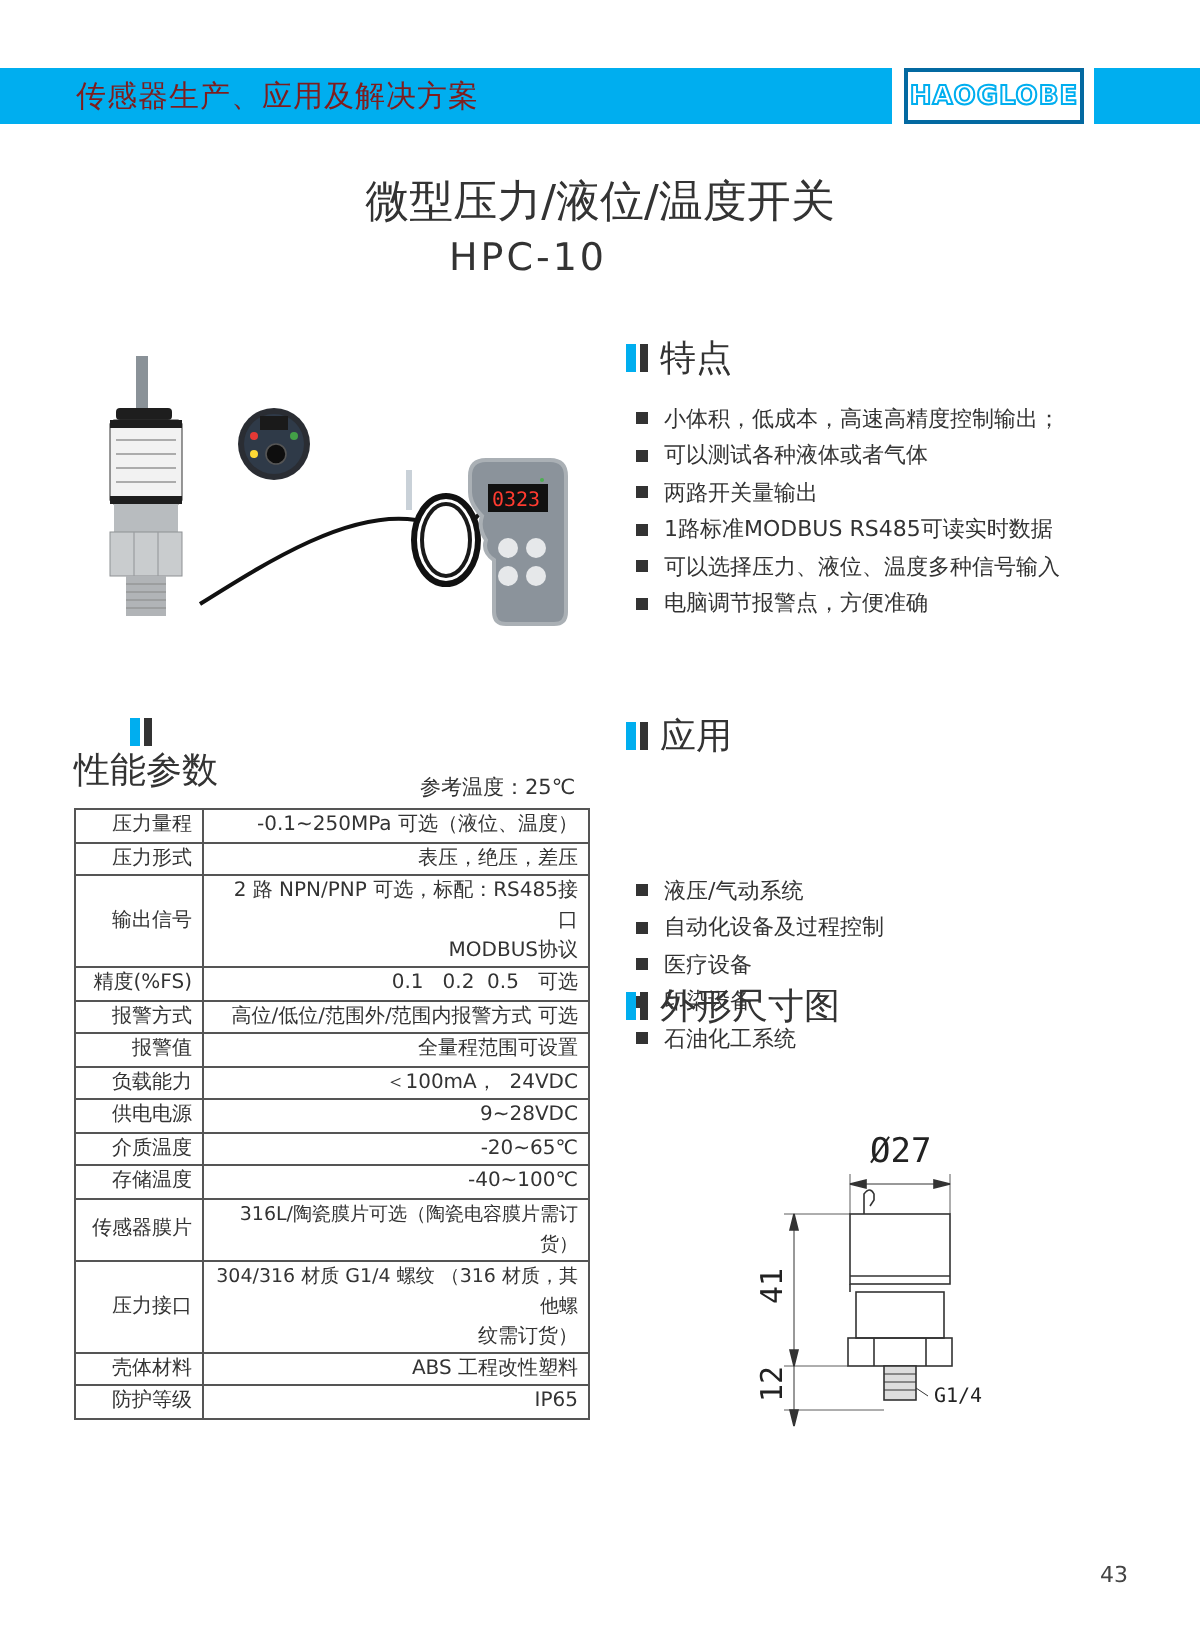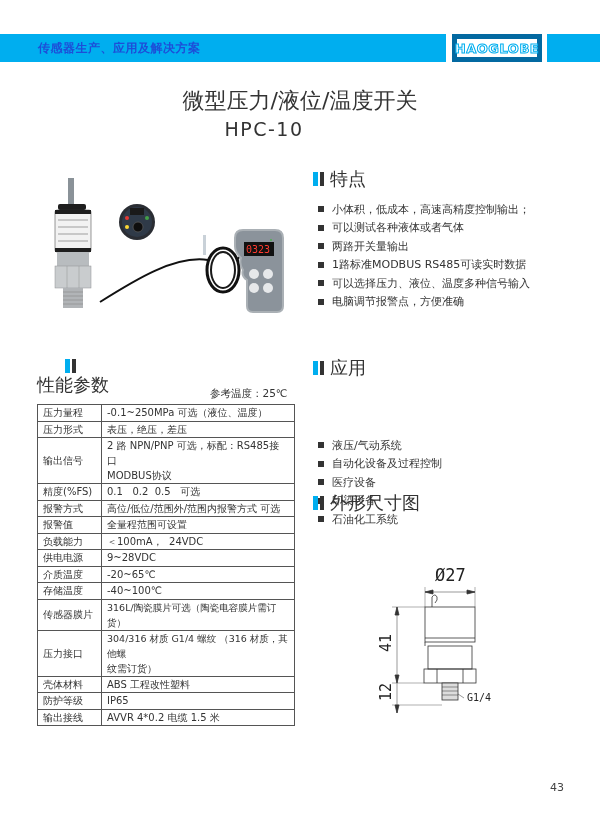--- a/index.html
+++ b/index.html
@@ -1,22 +1,22 @@
 <!DOCTYPE html>
 <html><head>
 <meta charset="utf-8">
 <style>
   * { box-sizing: border-box; margin: 0; padding: 0; }
   html, body { width: 600px; height: 814px; background: #ffffff; overflow: hidden; }
   body { position: relative; font-family: "DejaVu Sans", "Liberation Sans", sans-serif; color: #333; }
 
   
   .header-bar { position: absolute; left: 0; top: 34px; width: 446px; height: 28px; background: #00aeef; }
-  .header-title { position: absolute; left: 38px; top: 38px; color: #1d4ed8; font-size: 12px; letter-spacing: 0.5px; line-height: 20px; font-weight: bold; }
-  .logo-box { position: absolute; left: 452px; top: 34px; width: 90px; height: 28px; border: 5px solid #0369a1; background: #fff; display: flex; align-items: center; justify-content: center; }
+  .header-title { position: absolute; left: 38px; top: 38px; color: #7f1d1d; font-size: 15px; letter-spacing: 0.5px; line-height: 20px; }
+  .logo-box { position: absolute; left: 452px; top: 34px; width: 90px; height: 28px; border: 2px solid #0369a1; background: #fff; display: flex; align-items: center; justify-content: center; }
   .logo-text { font-family: "DejaVu Sans", sans-serif; font-weight: bold; font-size: 13px; color: #fff; letter-spacing: 0.5px;
     -webkit-text-stroke: 1px #00aeef; text-shadow: 0 0 0 #00aeef; }
   .header-tail { position: absolute; left: 547px; top: 34px; width: 53px; height: 28px; background: #00aeef; }
 
   
   .main-title { position: absolute; left: 0; width: 600px; top: 86px; text-align: center; font-size: 22px; color: #333; }
   .model-code { position: absolute; left: 0; width: 488px; top: 118px; text-align: center; font-size: 19px; color: #333; letter-spacing: 1.5px; padding-left: 40px; }
 
   
   .sec-head { position: absolute; display: flex; align-items: center; height: 18px; }
@@ -28,21 +28,21 @@
   
   .bullets { position: absolute; list-style: none; }
   .bullets li { display: flex; align-items: center; font-size: 11px; color: #333; height: 18.5px; }
   .bullets li .sq { width: 6px; height: 6px; background: #333; margin-right: 8px; flex: 0 0 6px; }
 
   
   .product-area { position: absolute; left: 25px; top: 160px; width: 280px; height: 165px; }
 
   
   .ref-temp { position: absolute; left: 210px; top: 387px; font-size: 10.5px; color: #333; }
-  table.spec { position: absolute; left: 37px; top: 404px; width: 258px; border-collapse: collapse; font-size: 10px; color: #333; }
+  table.spec { position: absolute; left: 37px; top: 404px; width: 258px; border-collapse: collapse; font-size: 10px; color: #333; text-align: right; }
   table.spec td { border: 1px solid #555; padding: 0 5px; height: 16.5px; line-height: 15px; vertical-align: middle; }
   table.spec td.k { width: 64px; }
   table.spec tr.tall td { height: 33px; }
 
   
   .dim-diagram { position: absolute; left: 360px; top: 555px; width: 150px; height: 160px; }
 
   .page-num { position: absolute; left: 550px; top: 781px; font-size: 11px; color: #444; }
 </style>
 </head>
@@ -207,24 +207,20 @@
           <div>纹需订货）</div>
         </td>
       </tr>
   <tr>
         <td class="k">壳体材料</td>
         <td>ABS 工程改性塑料</td>
       </tr>
   <tr>
         <td class="k">防护等级</td>
         <td>IP65</td>
-      </tr>
-  <tr>
-        <td class="k">输出接线</td>
-        <td>AVVR 4*0.2 电缆 1.5 米</td>
       </tr>
 </tbody>
   </table>
 
 <div class="sec-head" style="left:313px; top:359px;">
   <span class="sec-mark">
       <span class="m1"></span>
       <span class="m2"></span>
     </span>
   <span class="sec-label">应用</span>

